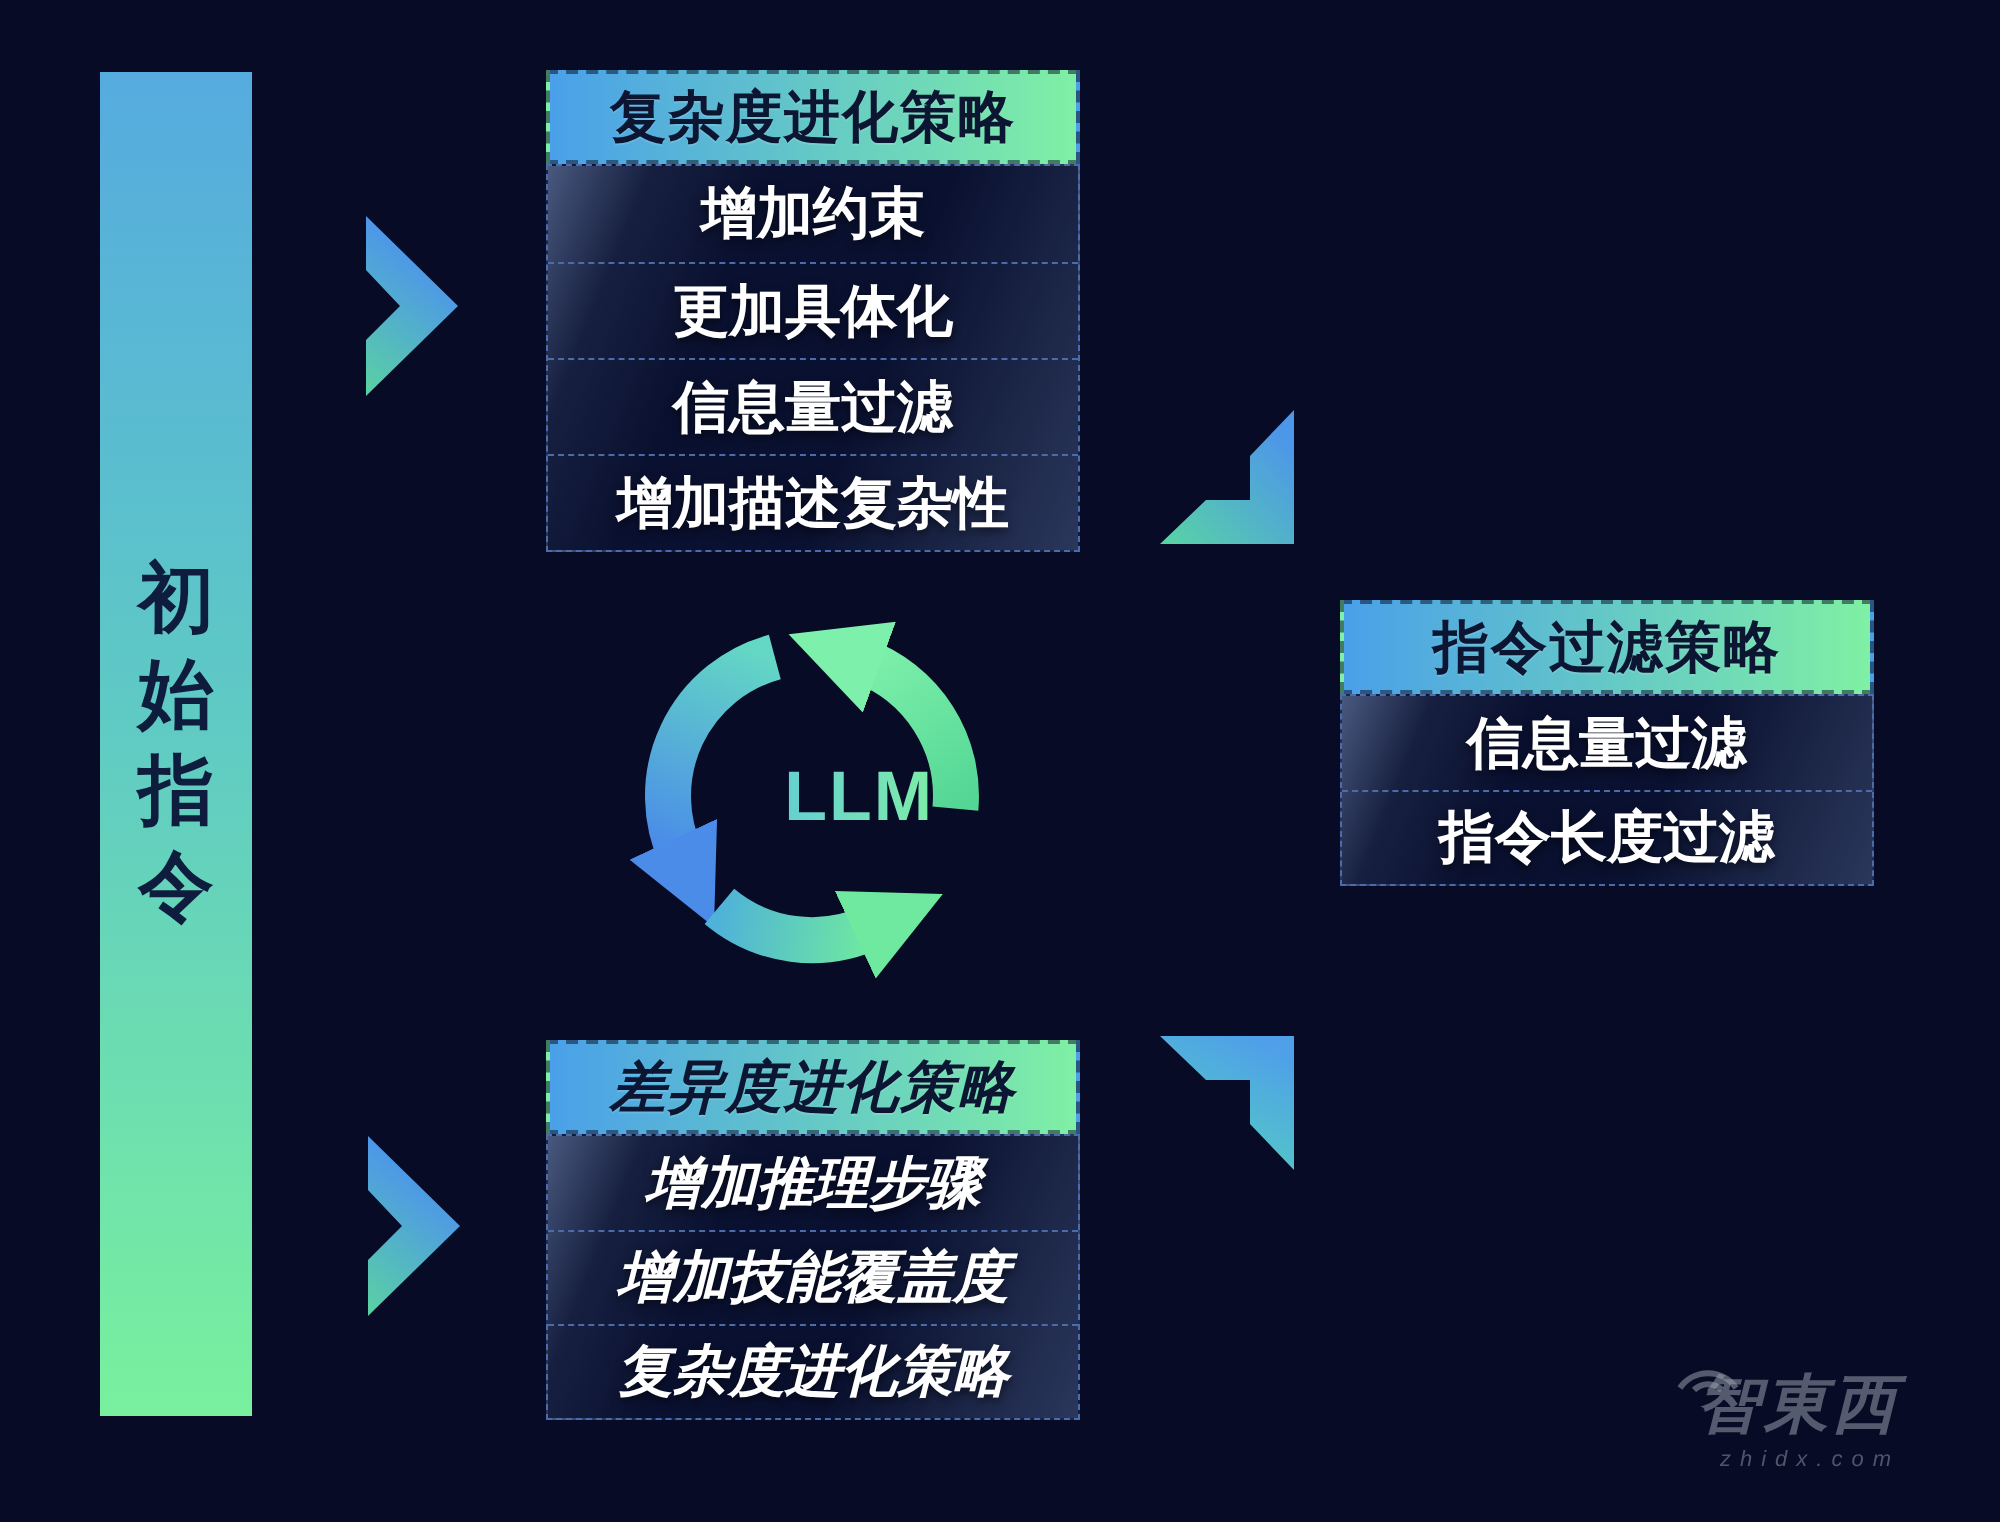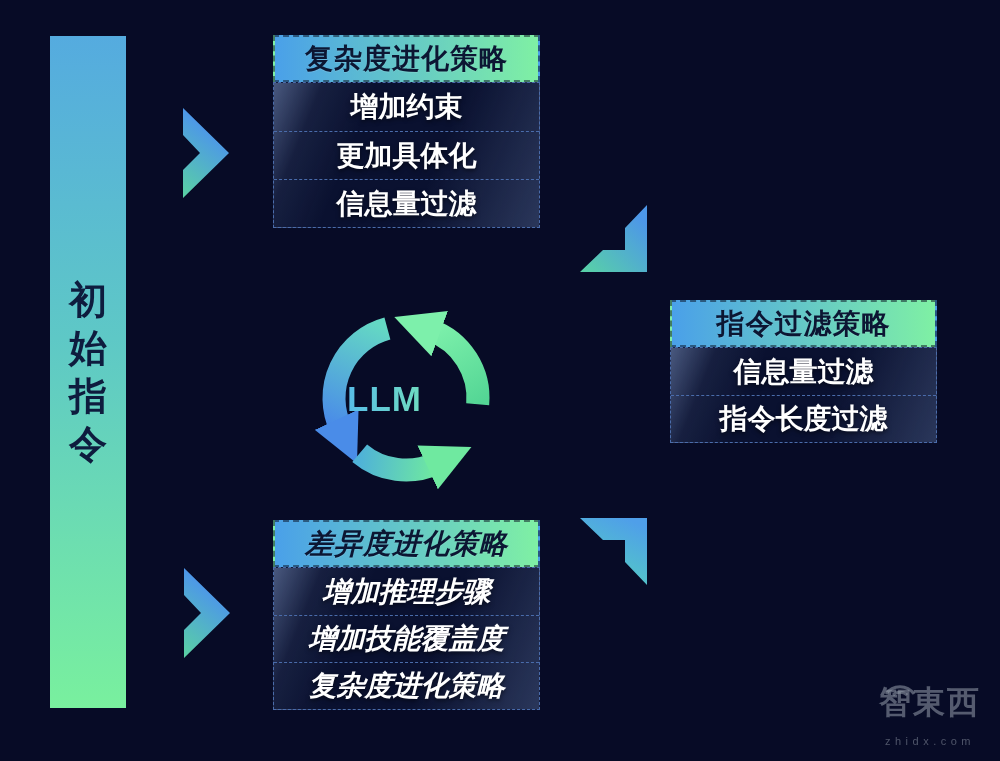--- a/index.html
+++ b/index.html
@@ -68,36 +68,37 @@
     height:47px;display:flex;align-items:center;justify-content:center;
     color:#ffffff;font-weight:bold;font-size:28px;
     text-shadow:0 2px 4px rgba(0,0,0,.55);
   }
   .box-complexity .box-row{height:48px;}
   .box-row + .box-row{border-top:1.5px dashed #4a6cab;}
 
   
   .llm-svg{position:absolute;left:299px;top:292px;}
   .llm-label{
-    position:absolute;left:347px;top:381px;width:120px;text-align:left;
+    position:absolute;left:347px;top:381px;width:120px;text-align:right;
     font-size:35px;font-weight:bold;letter-spacing:1px;line-height:1;
     color:#5ecbd8;
     background:linear-gradient(90deg,#58bee8 0%,#7deda8 100%);
     -webkit-background-clip:text;background-clip:text;
     -webkit-text-fill-color:transparent;
   }
 
   
   .watermark{
-    position:absolute;left:864px;top:682px;width:132px;text-align:center;
+    position:absolute;left:818px;top:682px;width:132px;text-align:right;
     color:rgba(150,158,172,.55);
+    font-style:italic;
   }
   .wm-wifi{position:absolute;left:16px;top:-1px;}
   .wm-logo{font-size:32px;font-weight:bold;letter-spacing:2px;line-height:1.25;}
-  .wm-domain{font-size:11px;letter-spacing:4.5px;color:rgba(150,158,172,.5);margin-top:13px;}
+  .wm-domain{font-size:11px;letter-spacing:4.5px;color:rgba(150,158,172,.5);margin-top:2px;}
 </style>
 </head>
 <body>
 
 <div class="stage">
 
   <div class="bar">
     <span>初</span>
     <span>始</span>
     <span>指</span>
@@ -108,20 +109,21 @@
   <div class="chevron chevron-2"></div>
   <div class="corner corner-top"></div>
   <div class="corner corner-bottom"></div>
 
   <div class="box box-complexity">
     <div class="box-header">复杂度进化策略</div>
     <div class="box-rows">
       <div class="box-row">增加约束</div>
       <div class="box-row">更加具体化</div>
       <div class="box-row">信息量过滤</div>
+      <div class="box-row">增加描述复杂性</div>
     </div>
   </div>
 
   <div class="box box-filtering">
     <div class="box-header">指令过滤策略</div>
     <div class="box-rows">
       <div class="box-row">信息量过滤</div>
       <div class="box-row">指令长度过滤</div>
     </div>
   </div>

